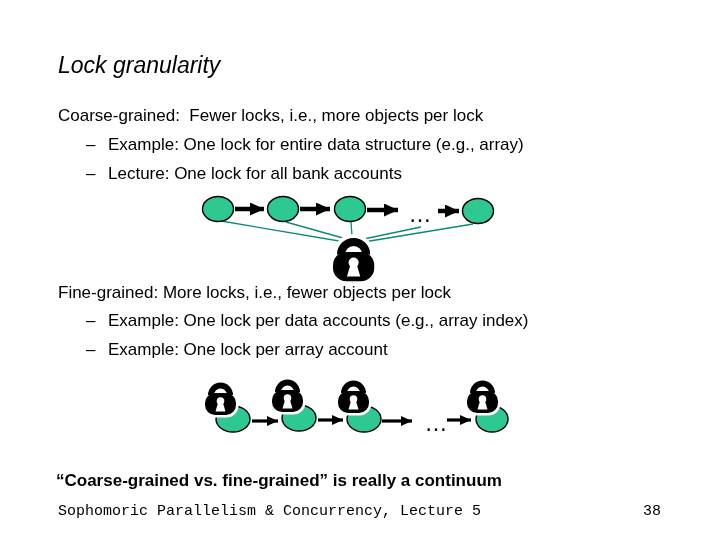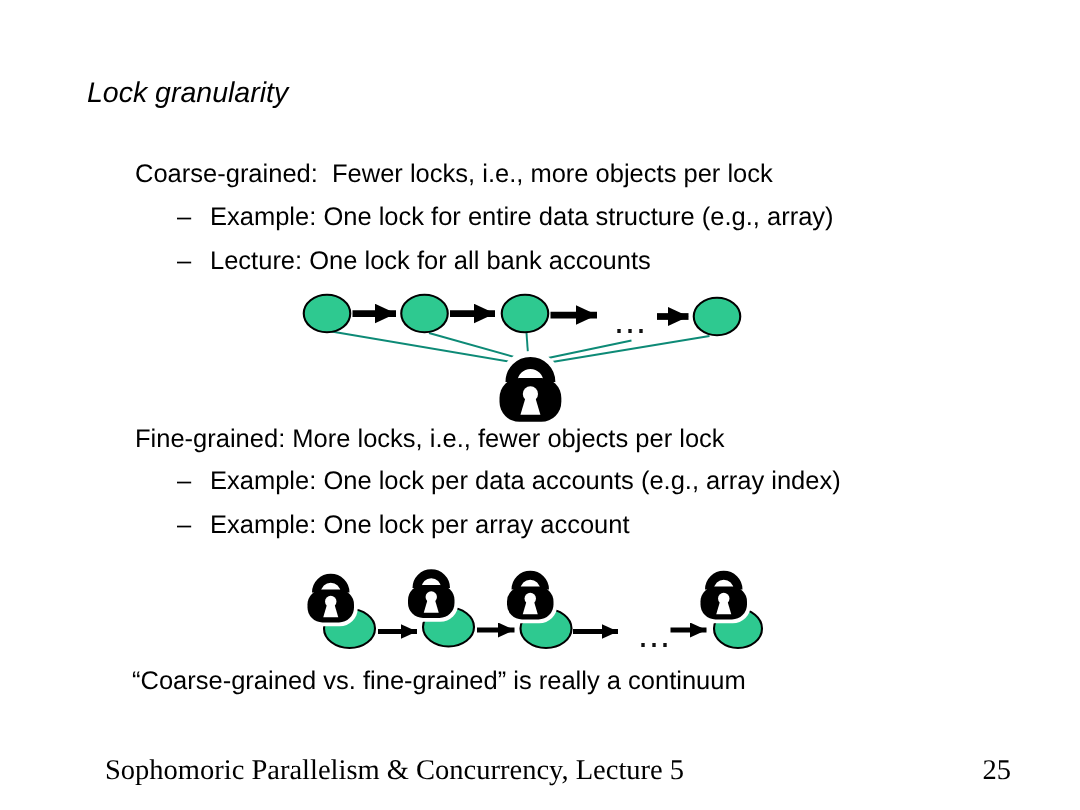--- a/index.html
+++ b/index.html
@@ -12,28 +12,28 @@
     position:relative;
     width:720px;height:540px;
     background:#ffffff;
     font-family:"Liberation Sans",sans-serif;
     color:var(--ink);
     overflow:hidden;
   }
   .abs{position:absolute;white-space:pre-wrap;}
   .title{
     left:58px;top:52px;
-    font-size:19px;
+    font-size:23px;
     font-style:italic;
     letter-spacing:0px;
   }
-  .body-text{font-size:17px;line-height:1.2;margin-left:32px;}
+  .body-text{font-size:17px;line-height:1.2;}
   .bullet{display:flex;}
   .bullet .marker{width:22px;flex:0 0 22px;}
-  .footer{font-family:Liberation Serif, serif;font-size:19px;margin-left:12px;}
+  .footer{font-family:Liberation Mono, monospace;font-size:15px;}
   svg{position:absolute;left:0;top:0;}
   svg text{font-family:"DejaVu Sans","Liberation Sans",sans-serif;}
 </style>
 </head>
 <body>
 
 <div class="slide">
 
   <svg width="720" height="540" viewBox="0 0 720 540" aria-hidden="true">
     <defs>
@@ -113,18 +113,18 @@
   <div class="abs body-text" style="left:58px;top:283px;">Fine-grained: More locks, i.e., fewer objects per lock</div>
   <div class="abs body-text bullet" style="left:86px;top:311px;">
     <span class="marker">–</span>
     <span>Example: One lock per data accounts (e.g., array index)</span>
   </div>
   <div class="abs body-text bullet" style="left:86px;top:340px;">
     <span class="marker">–</span>
     <span>Example: One lock per array account</span>
   </div>
 
-  <div class="abs body-text" style="left:56px;top:444px;">“Coarse-grained vs. fine-grained” is really a continuum</div>
+  <div class="abs body-text" style="left:56px;top:471px;font-weight:bold;">“Coarse-grained vs. fine-grained” is really a continuum</div>
 
   <div class="abs footer" style="left:58px;top:503px;">Sophomoric Parallelism &amp; Concurrency, Lecture 5</div>
-  <div class="abs footer" style="left:643px;top:503px;">25</div>
+  <div class="abs footer" style="left:643px;top:503px;">38</div>
 
 </div>
 
 </body></html>

